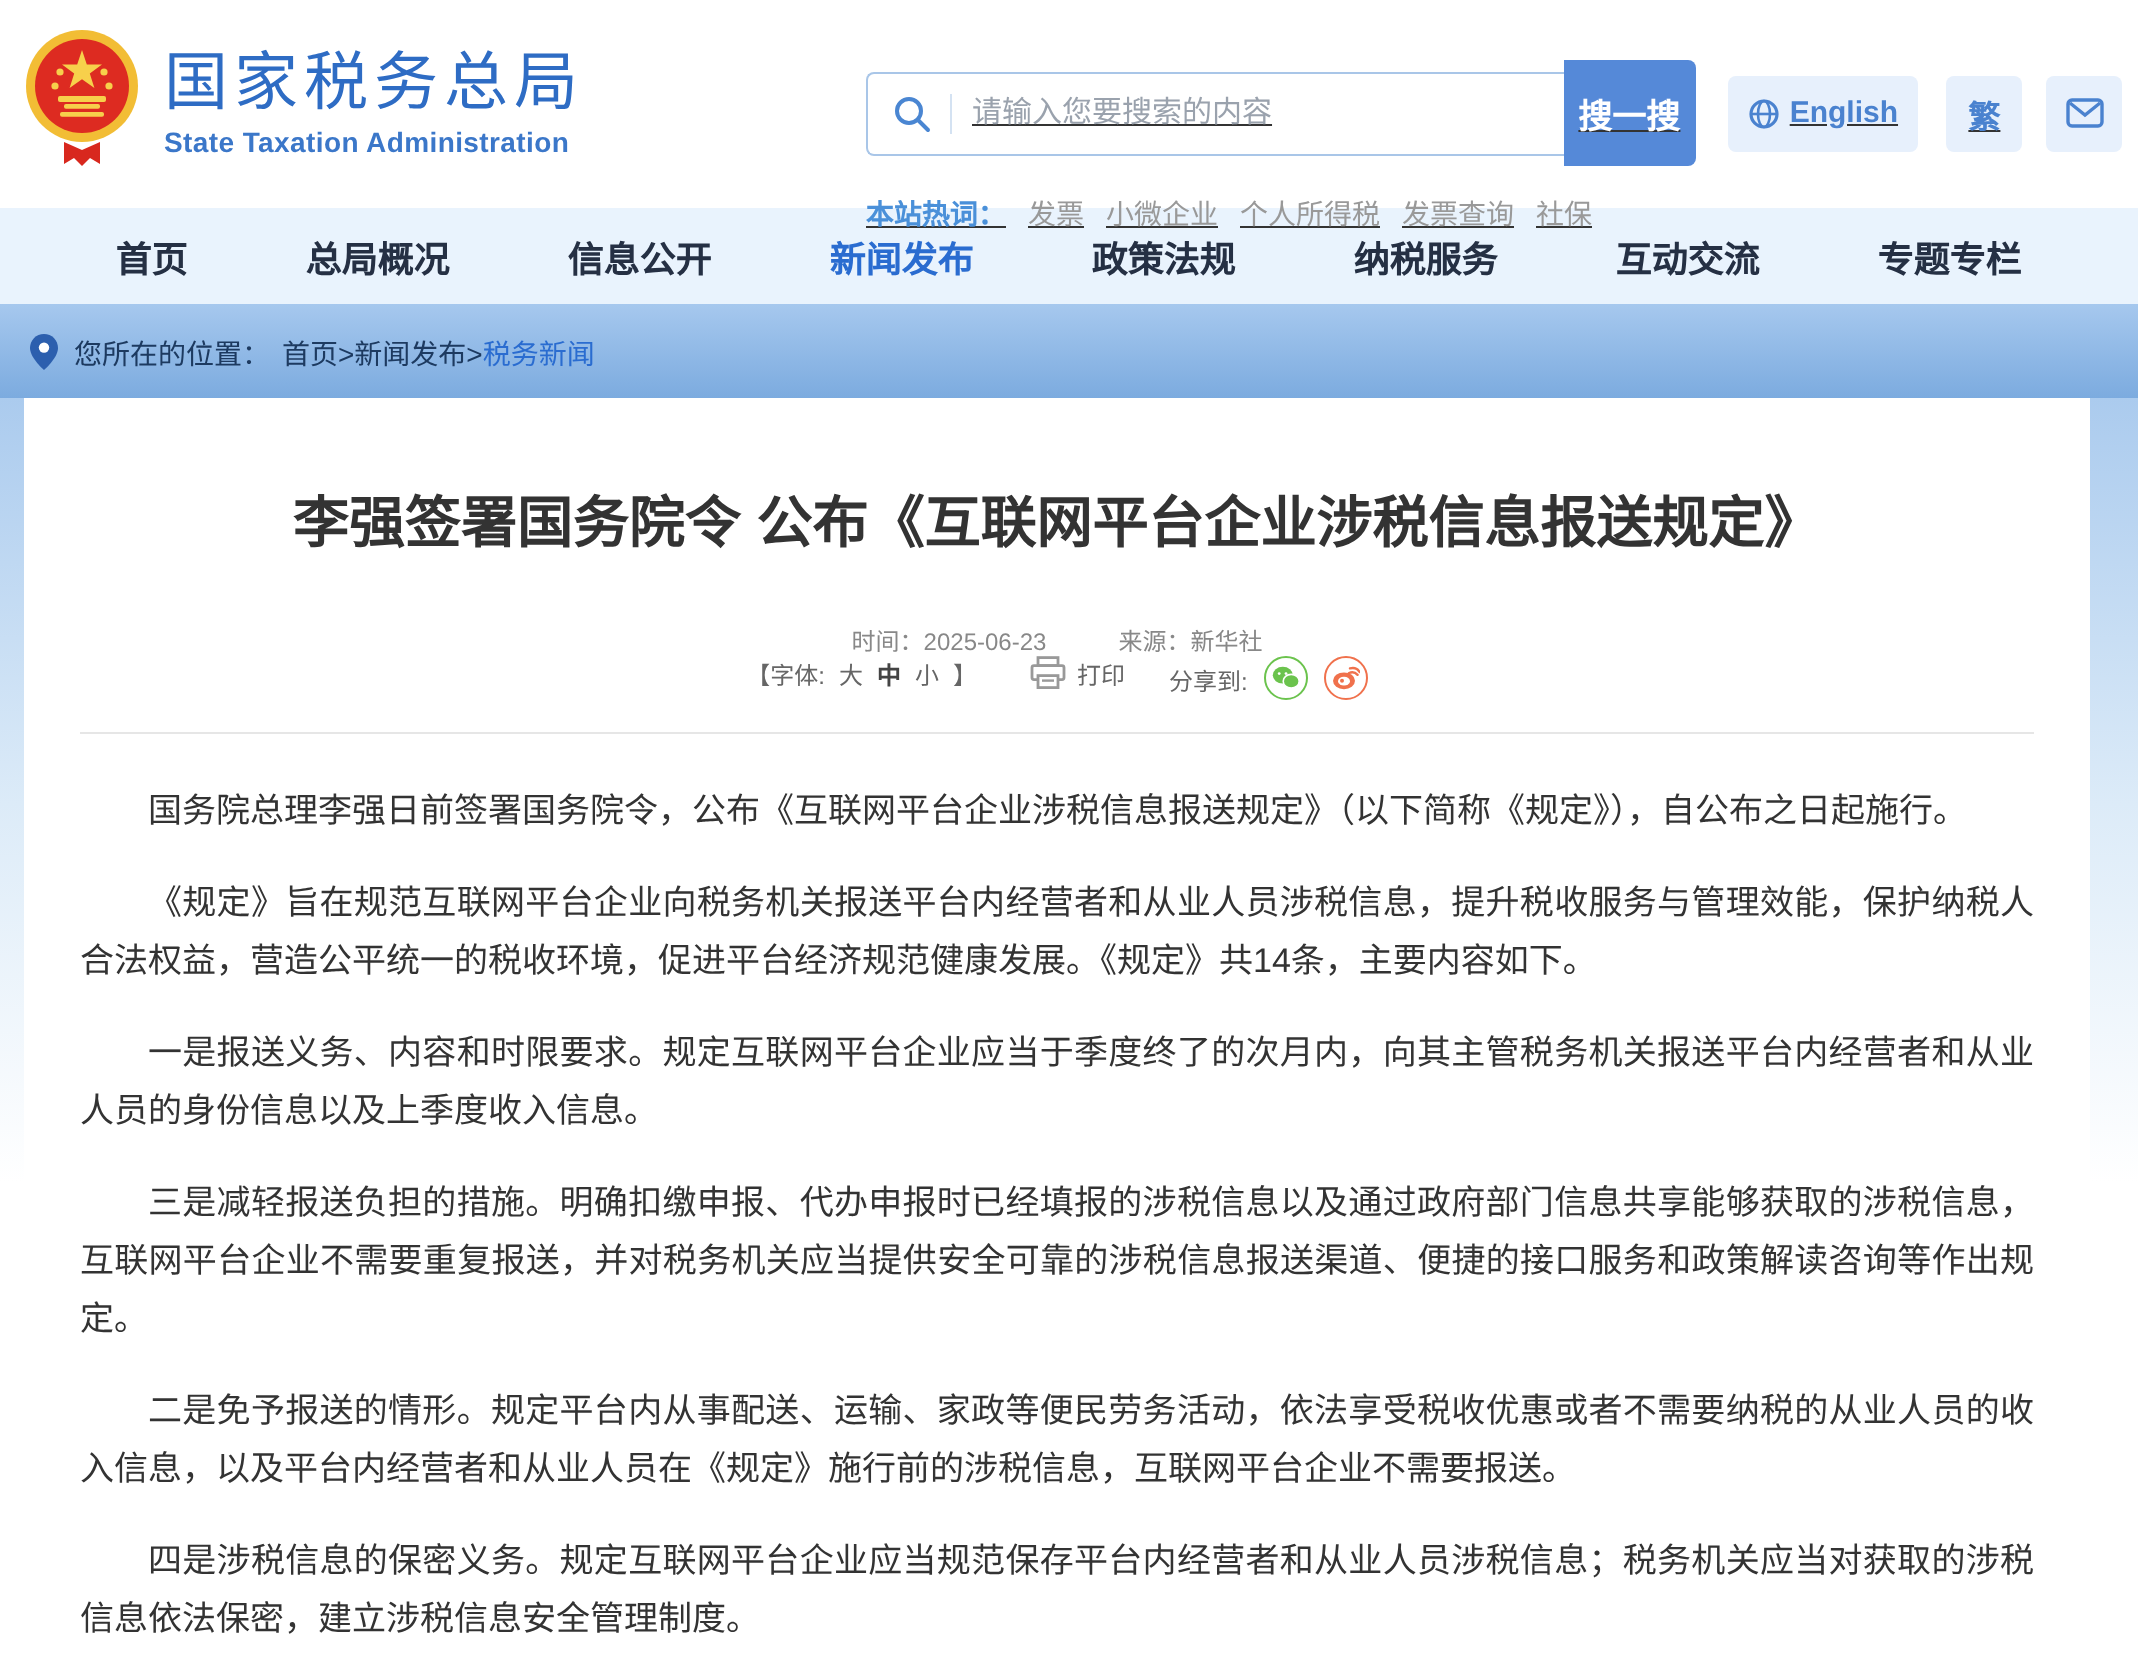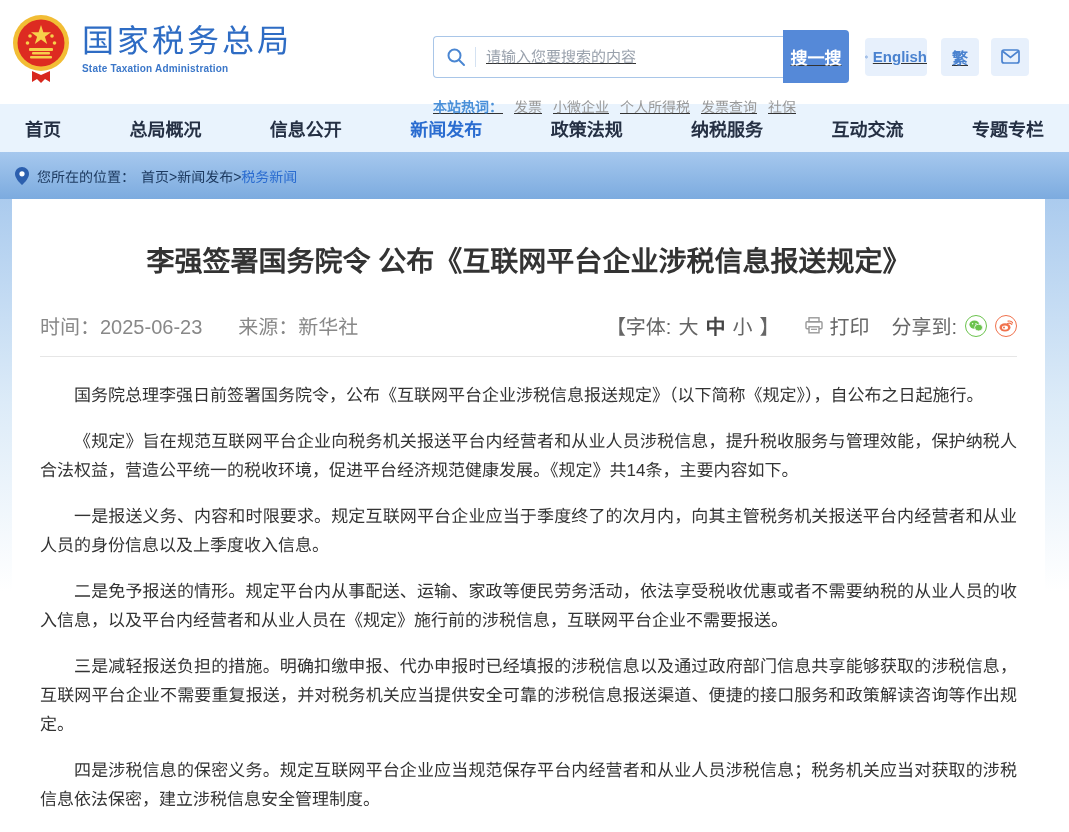--- a/index.html
+++ b/index.html
@@ -5,63 +5,63 @@
   * { margin:0; padding:0; box-sizing:border-box; }
   html,body { width:1069px; height:832px; overflow:hidden; }
   body { font-family:"Liberation Sans","DejaVu Sans",sans-serif; background:#fff; color:#333; }
 
   
   .top-header { position:relative; height:104px; background:#fff; }
   .logo-wrap { position:absolute; left:12px; top:12px; display:flex; align-items:flex-start; }
   .emblem { width:58px; height:76px; }
   .site-names { margin-left:12px; margin-top:12px; }
   .site-name-cn { color:#2e6cc4; font-size:32px; font-weight:normal; letter-spacing:3px; line-height:1.1; }
-  .site-name-en { color:#3b77c9; font-size:10px; font-weight:bold; margin-top:4px; letter-spacing:.2px; }
+  .site-name-en { color:#3b77c9; font-size:14px; font-weight:bold; margin-top:4px; letter-spacing:.2px; }
 
   .search-zone { position:absolute; left:433px; top:30px; right:8px;text-decoration:underline; }
   .search-row { display:flex; align-items:center; }
   .search-box { display:flex; align-items:center; width:350px; height:42px; background:#fff;
                 border:1px solid #a9c6e8; border-right:none; border-radius:4px 0 0 4px; padding-left:12px; }
   .search-box .mag { flex:0 0 auto; }
   .search-divider { width:1px; height:20px; background:#d4e2f2; margin:0 10px 0 9px; }
   .search-input { flex:1; border:none; outline:none; font-size:15px; color:#333; background:transparent; }
   .search-input::placeholder { color:#9aa2ad; }
   .search-btn { width:66px; height:53px; border:none; background:#5589d8; color:#fff; font-size:17px;
                 font-weight:bold; border-radius:0 4px 4px 0; cursor:pointer; }
   .pill-btn { height:38px; background:#e7f0fc; color:#4a82cf; border:none; border-radius:4px; cursor:pointer;
               display:flex; align-items:center; justify-content:center; font-size:15px; font-weight:bold; }
-  .btn-english { width:62px; margin-left:16px; gap:5px; }
+  .btn-english { width:96px; margin-left:16px; gap:5px; }
   .btn-trad { width:38px; margin-left:14px; font-size:16px; }
   .btn-mail { width:38px; margin-left:12px; }
   .hot-words { margin-top:13px; font-size:14px; display:flex; align-items:center; }
   .hot-label { color:#4a90d9; font-weight:bold; }
   .hot-word { color:#999; margin-left:11px; cursor:pointer; }
 
   
   .nav-bar { height:48px; background:#e9f3fd; display:flex; align-items:center;
-             justify-content:space-between; padding:0 25px; }
+             justify-content:space-between; padding:0 58px; }
   .nav-item { font-size:18px; font-weight:bold; color:#253044; text-decoration:none; cursor:pointer; }
   .nav-item.active { color:#2a6cd0; }
 
   
   .crumb-bar { height:47px; background:linear-gradient(180deg,#a6c8ee 0%,#7cabdf 100%);
                display:flex; align-items:center; padding-left:15px; font-size:14px; color:#1d3a60; }
   .crumb-label { margin-left:8px; }
   .crumb-path { margin-left:6px; color:#1d3a60; }
   .crumb-current { color:#2a6cd0; cursor:pointer; }
 
   
   .page-body { height:633px; background:linear-gradient(180deg,#abcbee 0%,#dcebf8 32%,#ffffff 62%);
                padding:0 24px 0 12px; }
   .content-card { background:#fff; height:633px; padding:0 28px; overflow:hidden; }
   .article-title { padding-top:40px; text-align:center; font-size:28px; font-weight:600; color:#333; }
   .meta-row { margin-top:32px; display:flex; justify-content:space-between; align-items:center;
-              font-size:20px; color:#888; }
+              font-size:12px; color:#888;flex-direction:column; }
   .meta-left { display:flex; gap:36px; }
-  .meta-right { display:flex; align-items:flex-end; color:#666; }
+  .meta-right { display:flex; align-items:flex-start; color:#666; }
   .font-ctl { display:flex; align-items:center; gap:7px; color:#666; }
   .font-opt { cursor:pointer; }
   .font-opt.current { font-weight:bold; color:#444; }
   .print-wrap { display:flex; align-items:center; gap:6px; margin-left:26px; cursor:pointer; color:#666; }
   .share-wrap { display:flex; align-items:center; gap:8px; margin-left:22px; color:#666; }
   .share-icon { width:22px; height:22px; border-radius:50%; display:flex; align-items:center;
                 justify-content:center; cursor:pointer; }
   .meta-divider { border-bottom:1px solid #e6e6e6; margin-top:16px; }
   .article-body { margin-top:24px; }
   .body-para { font-size:17px; line-height:29px; color:#333; text-indent:2em; text-align:justify;
@@ -196,20 +196,20 @@
           </span>
         </div>
       </div>
 
       <div class="meta-divider"></div>
 
       <article class="article-body" id="article-body">
           <p class="body-para">国务院总理李强日前签署国务院令，公布《互联网平台企业涉税信息报送规定》（以下简称《规定》），自公布之日起施行。</p>
           <p class="body-para">《规定》旨在规范互联网平台企业向税务机关报送平台内经营者和从业人员涉税信息，提升税收服务与管理效能，保护纳税人合法权益，营造公平统一的税收环境，促进平台经济规范健康发展。《规定》共14条，主要内容如下。</p>
           <p class="body-para">一是报送义务、内容和时限要求。规定互联网平台企业应当于季度终了的次月内，向其主管税务机关报送平台内经营者和从业人员的身份信息以及上季度收入信息。</p>
+          <p class="body-para">三是减轻报送负担的措施。明确扣缴申报、代办申报时已经填报的涉税信息以及通过政府部门信息共享能够获取的涉税信息，互联网平台企业不需要重复报送，并对税务机关应当提供安全可靠的涉税信息报送渠道、便捷的接口服务和政策解读咨询等作出规定。</p>
           <p class="body-para">二是免予报送的情形。规定平台内从事配送、运输、家政等便民劳务活动，依法享受税收优惠或者不需要纳税的从业人员的收入信息，以及平台内经营者和从业人员在《规定》施行前的涉税信息，互联网平台企业不需要报送。</p>
-          <p class="body-para">三是减轻报送负担的措施。明确扣缴申报、代办申报时已经填报的涉税信息以及通过政府部门信息共享能够获取的涉税信息，互联网平台企业不需要重复报送，并对税务机关应当提供安全可靠的涉税信息报送渠道、便捷的接口服务和政策解读咨询等作出规定。</p>
           <p class="body-para">四是涉税信息的保密义务。规定互联网平台企业应当规范保存平台内经营者和从业人员涉税信息；税务机关应当对获取的涉税信息依法保密，建立涉税信息安全管理制度。</p>
           <p class="body-para">此外，针对不同违法情形规定了相应的法律责任。</p>
         </article>
     </main>
   </div>
 </div>
 
 </body></html>

